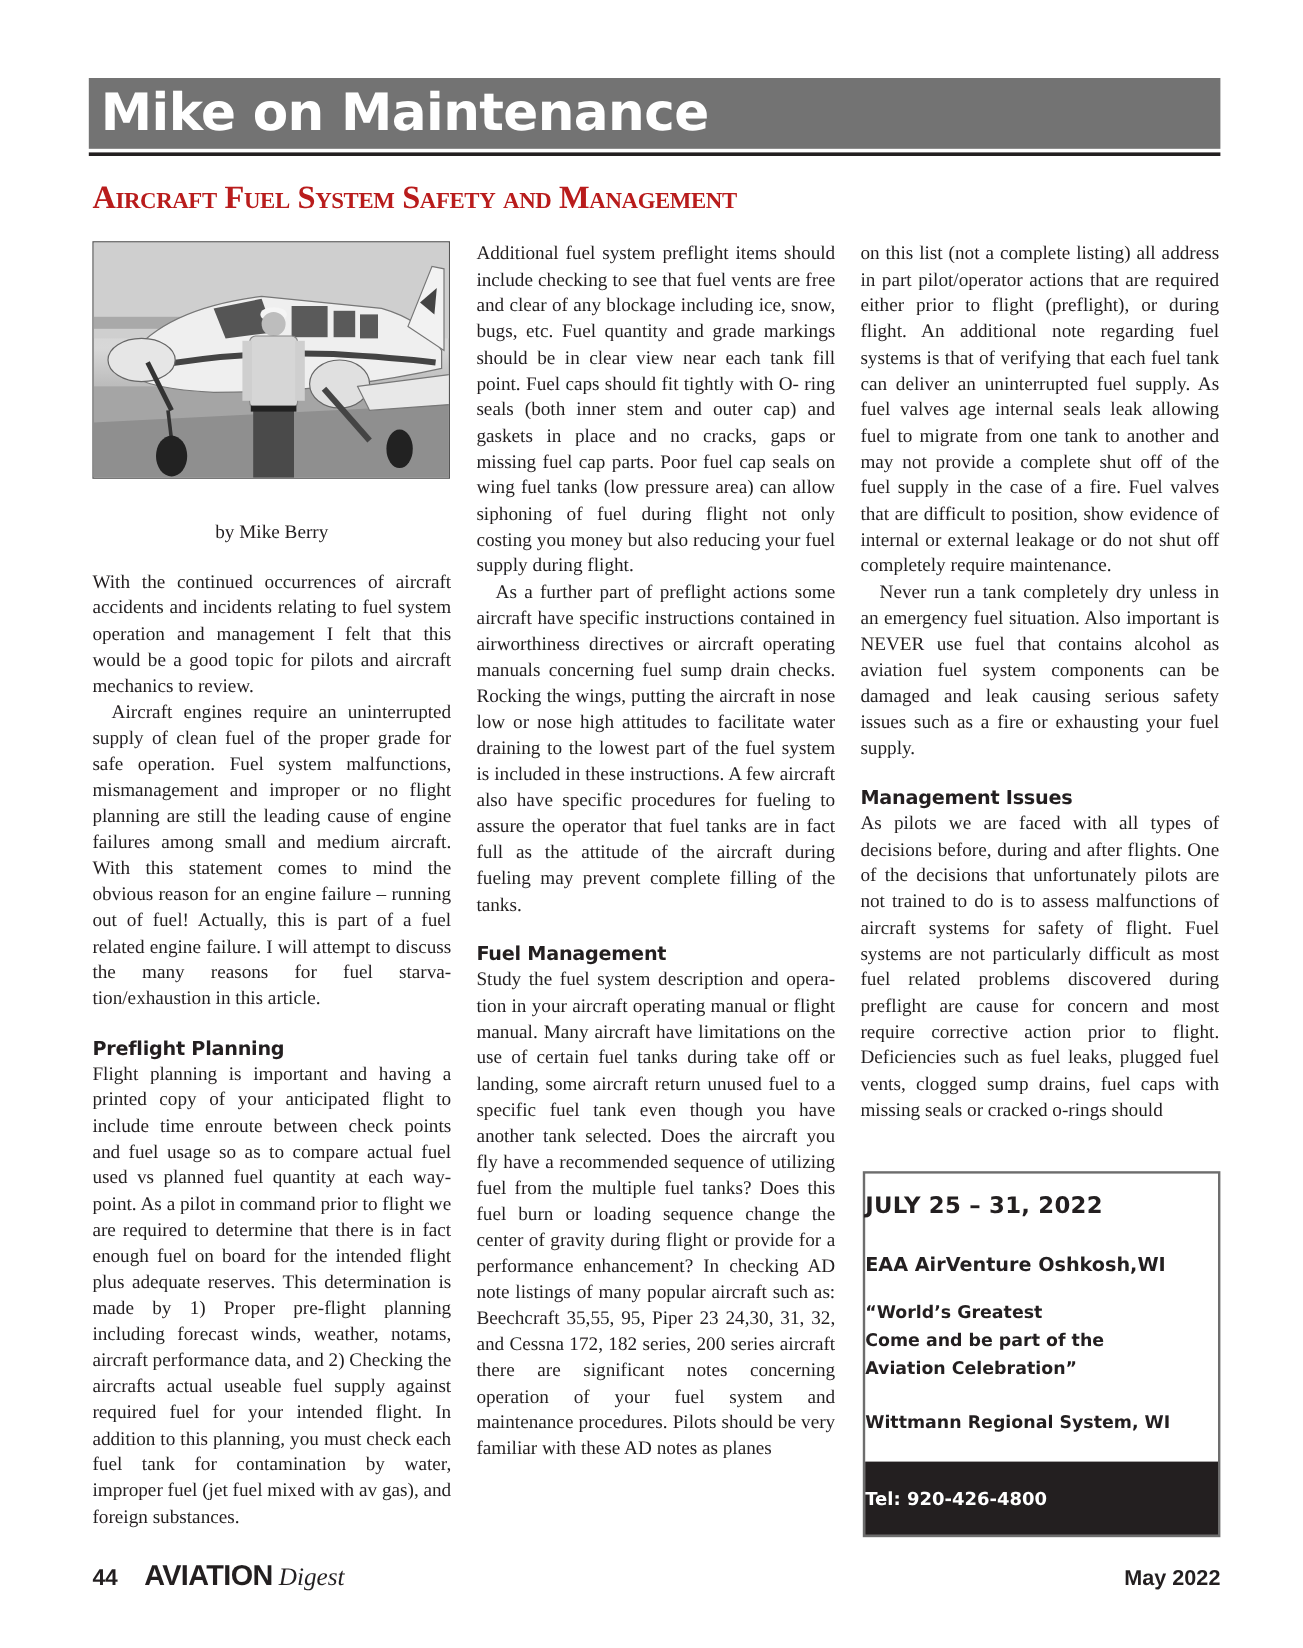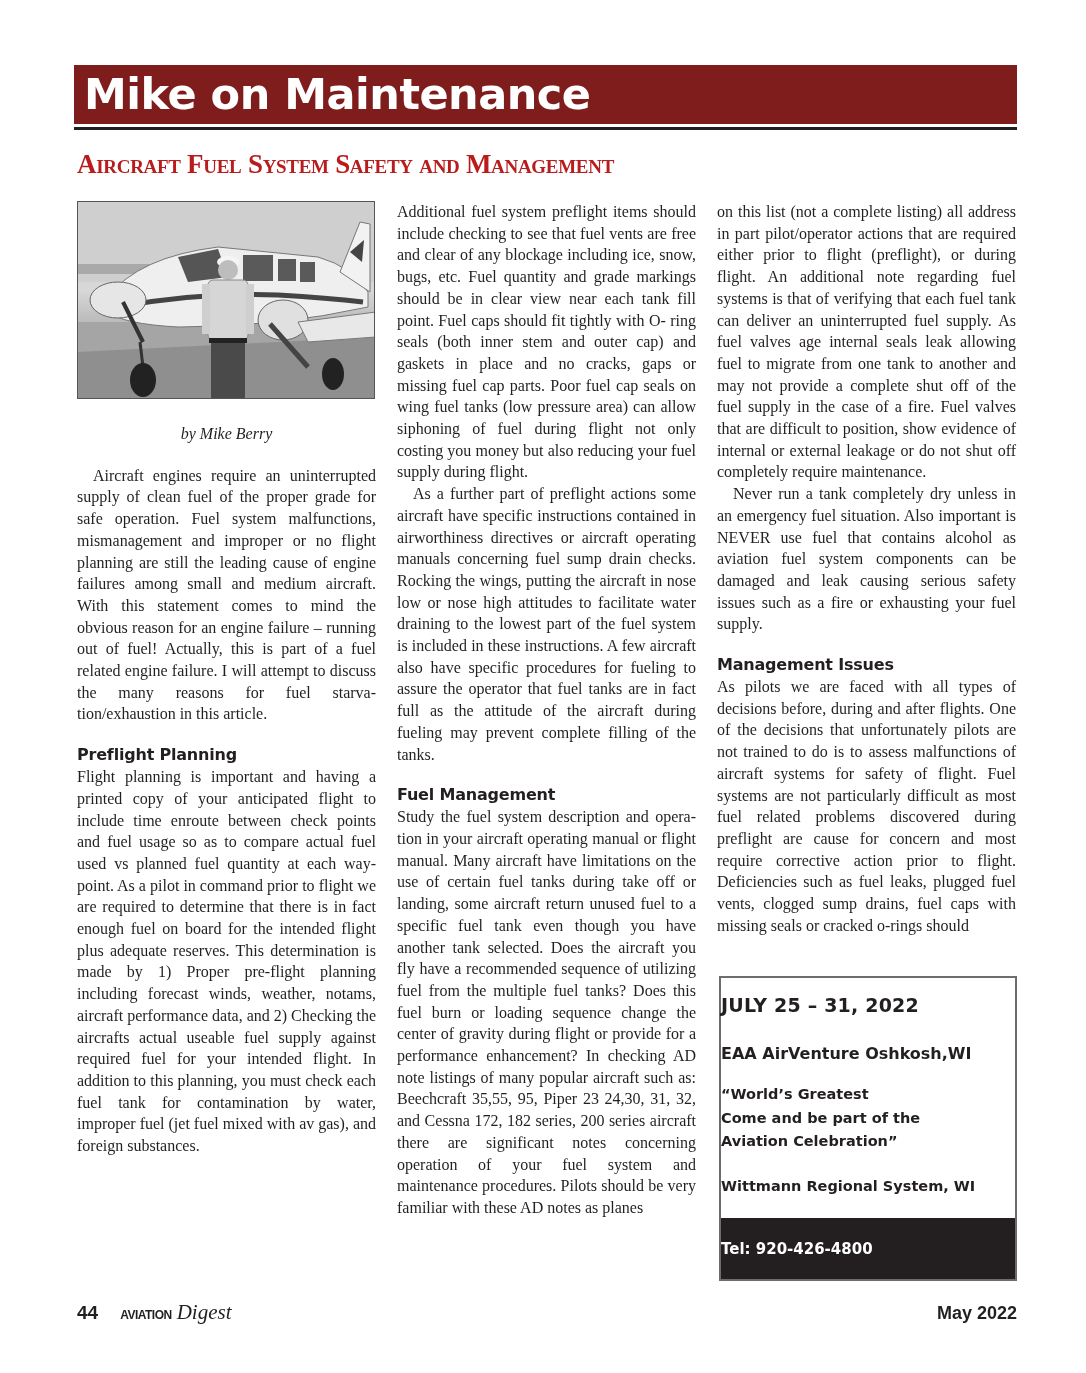--- a/index.html
+++ b/index.html
@@ -1,21 +1,21 @@
 <!DOCTYPE html>
 <html><head>
 <meta charset="utf-8">
 <style>
   * { margin: 0; padding: 0; box-sizing: border-box; }
   html, body { width: 1086px; height: 1373px; background: #ffffff; overflow: hidden; }
   body { position: relative; color: #231f20; }
 
   .header-bar {
     position: absolute; left: 74px; top: 65px; width: 943px; height: 59px;
-    background: #7f1d1d;
+    background: #737373;
     display: flex; align-items: center; padding-left: 10px;
   }
   .header-title {
     font-family: "DejaVu Sans", sans-serif; font-weight: bold;
     font-size: 43px; color: #ffffff; letter-spacing: -0.5px; line-height: 1;
   }
   .header-rule {
     position: absolute; left: 74px; top: 127px; width: 943px; height: 3px;
     background: #231f20;
   }
@@ -36,21 +36,21 @@
   .col2 { left: 397px; top: 201px; }
   .col3 { left: 717px; top: 201px; }
 
   .photo {
     width: 298px; height: 198px; border: 1px solid #555;
     position: relative; overflow: hidden;
     background: linear-gradient(180deg, #c9c9c9 0%, #d8d8d8 45%, #bdbdbd 60%, #9a9a9a 100%);
   }
   .photo svg { position: absolute; left: 0; top: 0; }
   .byline {
-    font-style: italic; text-align: center; margin-top: 24px; margin-bottom: 20px;
+    text-align: center; margin-top: 34px; margin-bottom: 20px;
     font-size: 16px;
   }
   p { margin: 0; }
   p.indent { text-indent: 16px; }
   h3.subhead {
     font-family: "DejaVu Sans", sans-serif; font-weight: bold; font-size: 16px;
     line-height: 20px; margin-top: 20px; margin-bottom: 1px; text-align: left;
     letter-spacing: -0.2px;
   }
 
@@ -71,21 +71,21 @@
 
   .footer {
     position: absolute; left: 77px; top: 1300px; width: 940px; height: 28px;
     display: flex; align-items: baseline;
   }
   .footer-page {
     font-family: "Liberation Sans", sans-serif; font-weight: bold; font-size: 19px;
     margin-right: 22px;
   }
   .footer-brand {
-    font-family: "Liberation Sans", sans-serif; font-weight: bold; font-size: 12px;
+    font-family: "Liberation Sans", sans-serif; font-weight: bold; font-size: 24px;
     letter-spacing: -0.5px; margin-right: 5px; text-align: center;
   }
   .footer-brand-italic {
     font-family: "Liberation Serif", serif; font-style: italic; font-size: 21px;
   }
   .footer-date {
     margin-left: auto;
     font-family: "Liberation Sans", sans-serif; font-weight: bold; font-size: 18px;
   }
 </style>
@@ -137,20 +137,21 @@
       <ellipse cx="150" cy="60" rx="11" ry="6" fill="#f5f5f5"></ellipse>
       <circle cx="150" cy="68" r="10" fill="#bdbdbd"></circle>
       <rect x="130" y="78" width="40" height="60" rx="5" fill="#d6d6d6" stroke="#888"></rect>
       <rect x="133" y="138" width="34" height="60" fill="#4a4a4a"></rect>
       <rect x="131" y="136" width="38" height="5" fill="#222"></rect>
       <rect x="124" y="82" width="8" height="50" fill="#cfcfcf"></rect>
       <rect x="168" y="82" width="8" height="50" fill="#cfcfcf"></rect>
     </svg>
   </div>
   <div class="byline">by Mike Berry</div>
+  <p>With the continued occurrences of aircraft accidents and incidents relating to fuel sys­tem operation and management I felt that this would be a good topic for pilots and air­craft mechanics to review.</p>
   <p class="indent">Aircraft engines require an uninterrupted supply of clean fuel of the proper grade for safe operation. Fuel system malfunctions, mismanagement and improper or no flight planning are still the leading cause of engine failures among small and medium aircraft. With this statement comes to mind the obvious reason for an engine failure – run­ning out of fuel! Actually, this is part of a fuel related engine failure. I will attempt to discuss the many reasons for fuel starva­tion/exhaustion in this article.</p>
   <h3 class="subhead">Preflight Planning</h3>
   <p>Flight planning is important and having a printed copy of your anticipated flight to include time enroute between check points and fuel usage so as to compare actual fuel used vs planned fuel quantity at each way­point. As a pilot in command prior to flight we are required to determine that there is in fact enough fuel on board for the intended flight plus adequate reserves. This determi­nation is made by 1) Proper pre-flight plan­ning including forecast winds, weather, notams, aircraft performance data, and 2) Checking the aircrafts actual useable fuel supply against required fuel for your intend­ed flight. In addition to this planning, you must check each fuel tank for contamina­tion by water, improper fuel (jet fuel mixed with av gas), and foreign substances.</p>
 </div>
 
 <div class="column col2">
   <p>Additional fuel system preflight items should include checking to see that fuel vents are free and clear of any blockage including ice, snow, bugs, etc. Fuel quanti­ty and grade markings should be in clear view near each tank fill point. Fuel caps should fit tightly with O- ring seals (both inner stem and outer cap) and gaskets in place and no cracks, gaps or missing fuel cap parts. Poor fuel cap seals on wing fuel tanks (low pressure area) can allow siphon­ing of fuel during flight not only costing you money but also reducing your fuel supply during flight.</p>
   <p class="indent">As a further part of preflight actions some aircraft have specific instructions contained in airworthiness directives or air­craft operating manuals concerning fuel sump drain checks. Rocking the wings, putting the aircraft in nose low or nose high attitudes to facilitate water draining to the lowest part of the fuel system is included in these instructions. A few air­craft also have specific procedures for fuel­ing to assure the operator that fuel tanks are in fact full as the attitude of the aircraft during fueling may prevent complete fill­ing of the tanks.</p>
   <h3 class="subhead">Fuel Management</h3>
   <p>Study the fuel system description and opera­tion in your aircraft operating manual or flight manual. Many aircraft have limitations on the use of certain fuel tanks during take off or landing, some aircraft return unused fuel to a specific fuel tank even though you have another tank selected. Does the aircraft you fly have a recommended sequence of uti­lizing fuel from the multiple fuel tanks? Does this fuel burn or loading sequence change the center of gravity during flight or provide for a performance enhancement? In checking AD note listings of many popular aircraft such as: Beechcraft 35,55, 95, Piper 23 24,30, 31, 32, and Cessna 172, 182 series, 200 series aircraft there are significant notes concerning operation of your fuel system and maintenance procedures. Pilots should be very familiar with these AD notes as planes</p>

